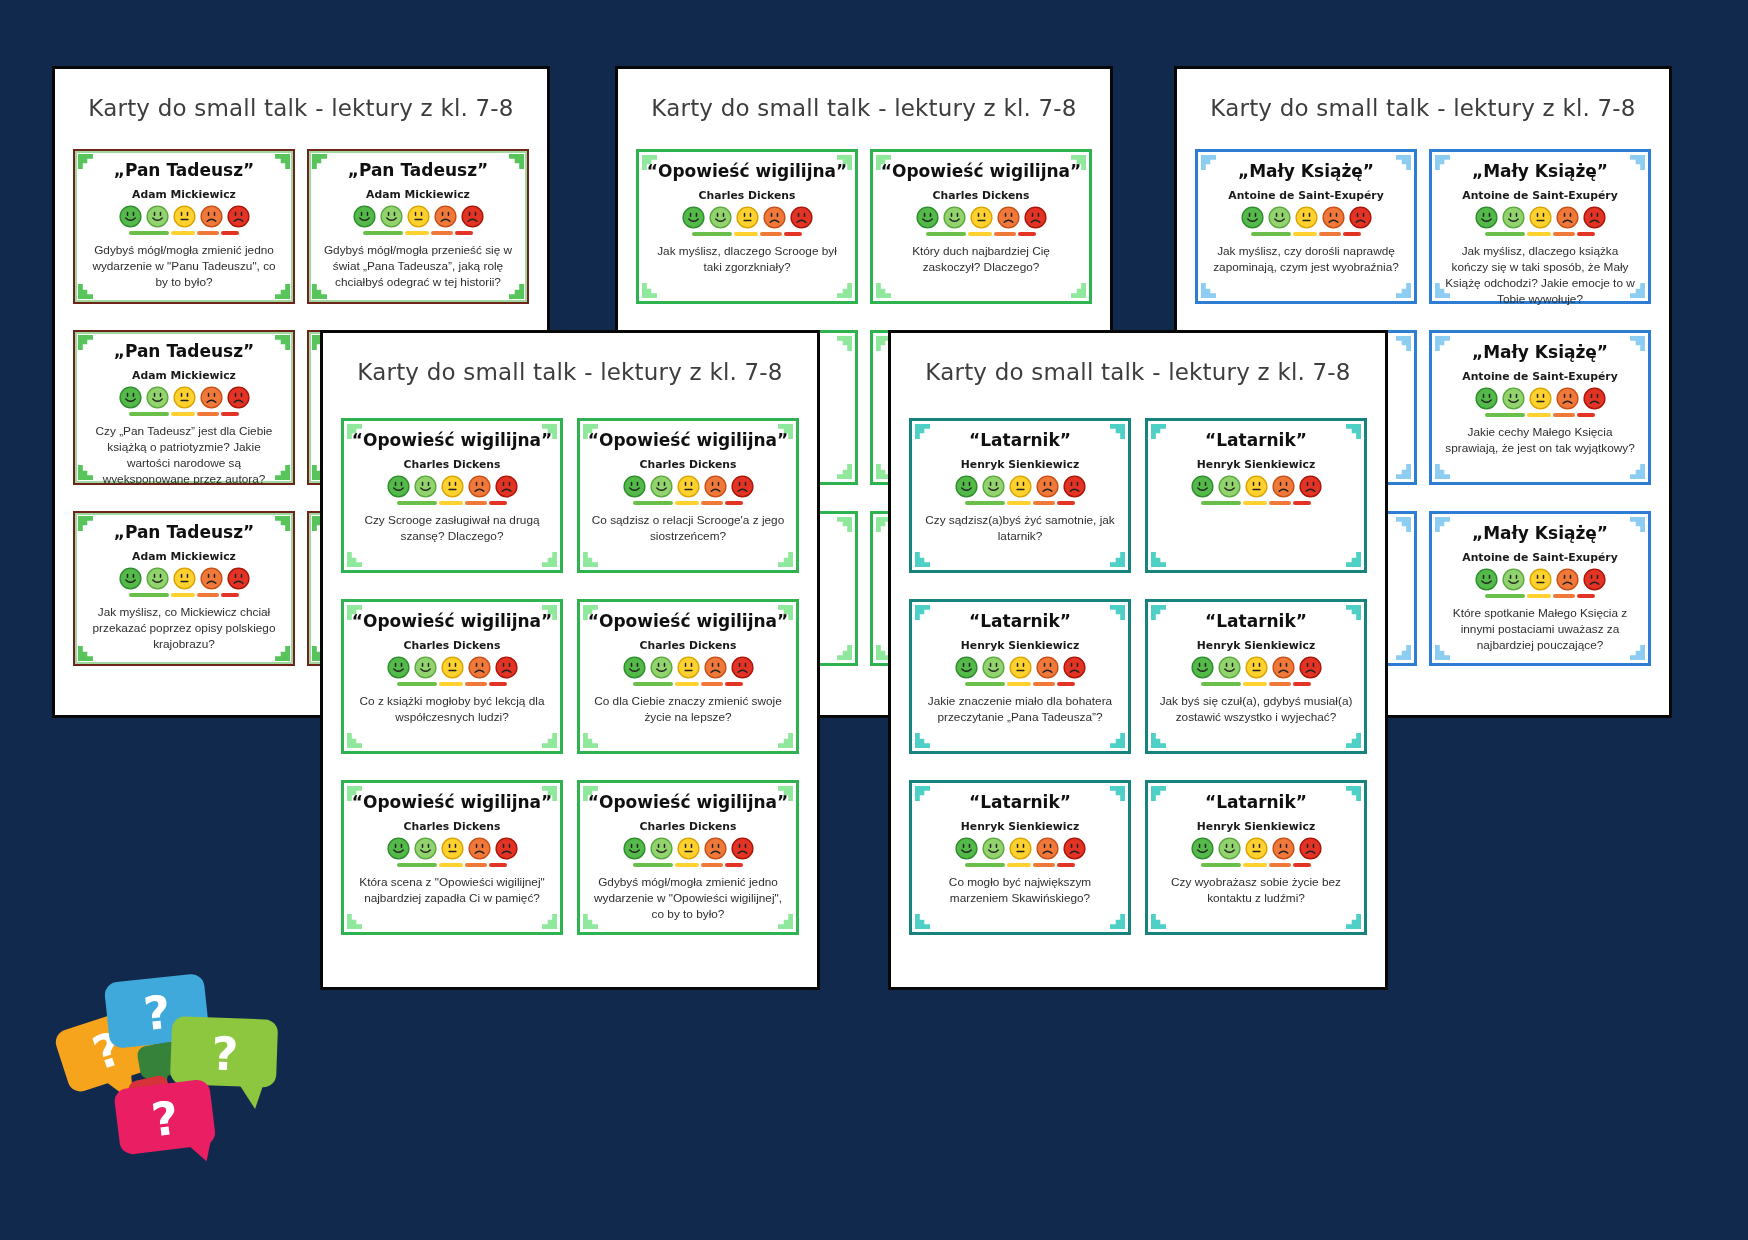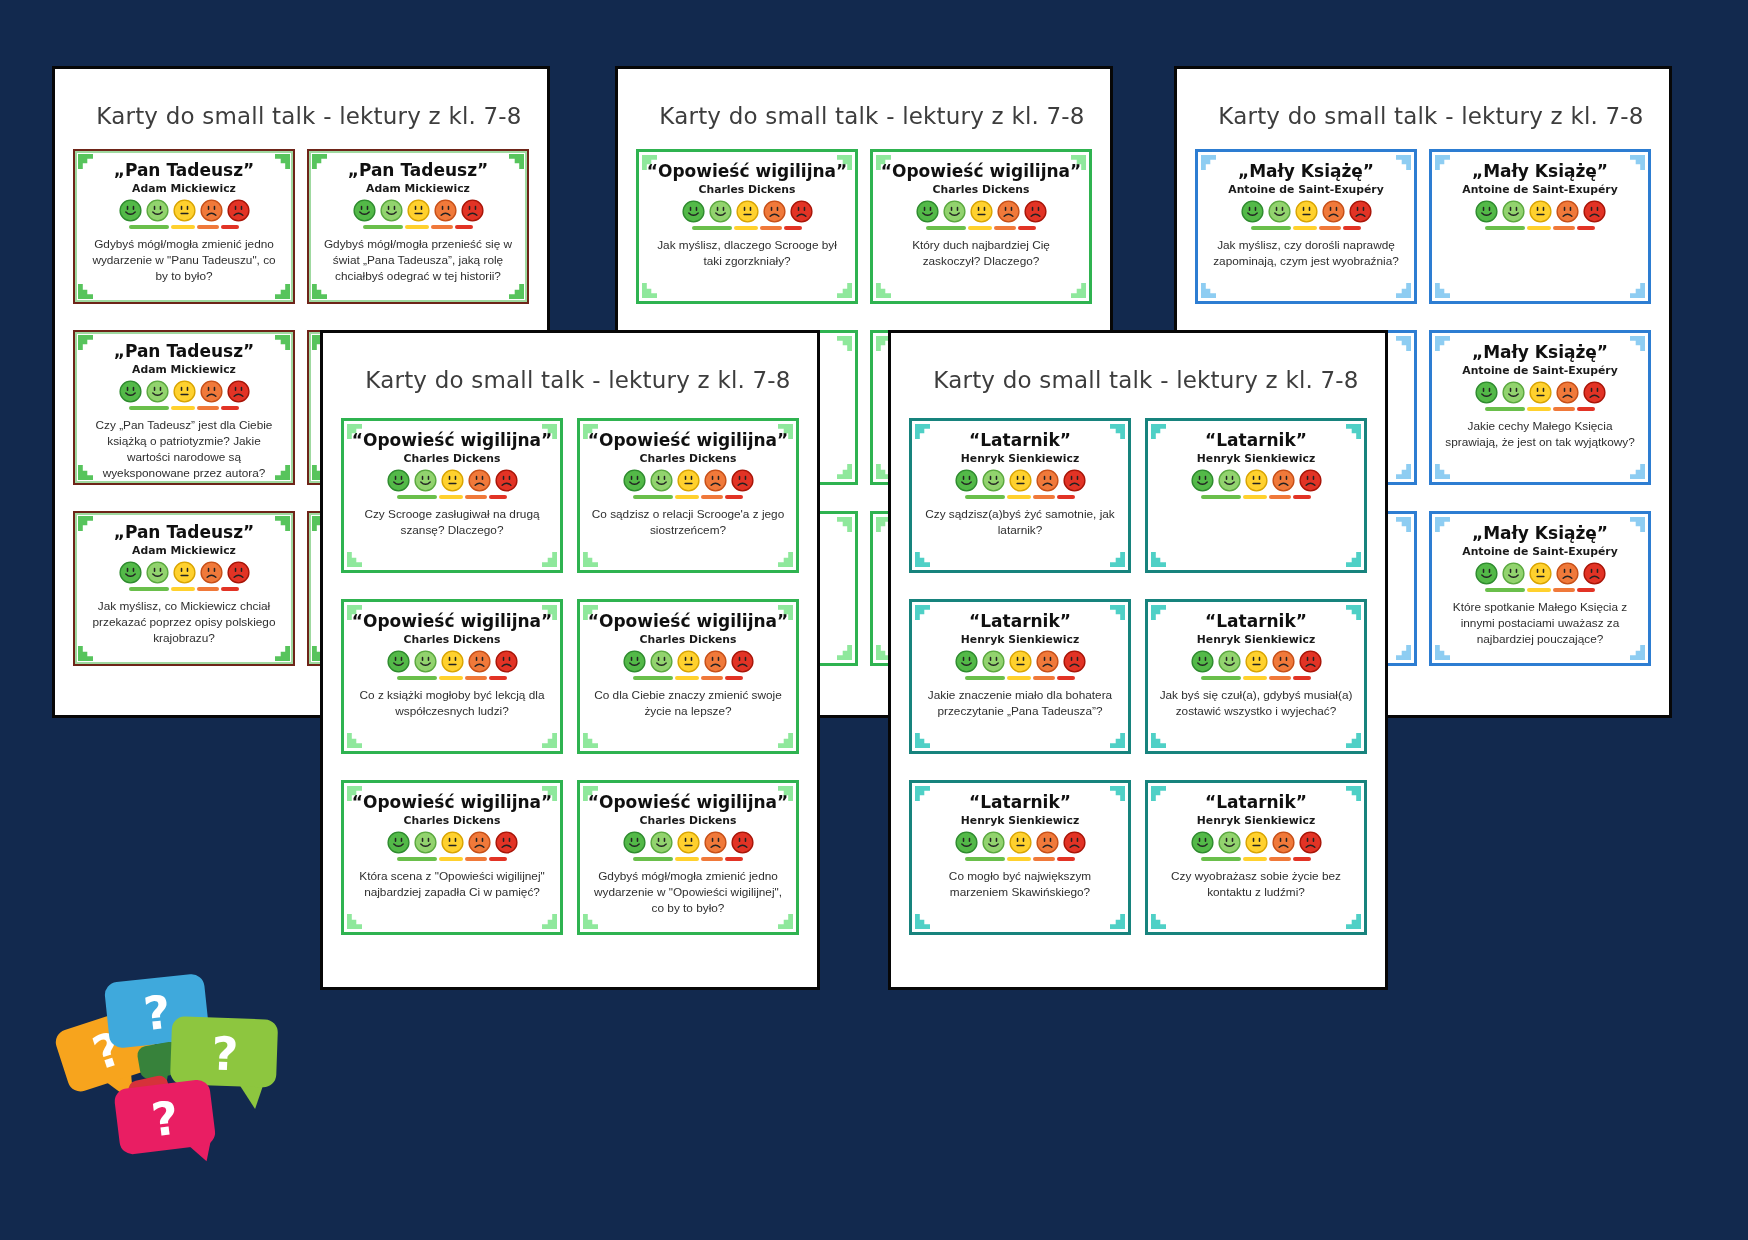--- a/index.html
+++ b/index.html
@@ -11,21 +11,21 @@
   .page{
     position:absolute;background:#ffffff;border:3px solid #070707;
     box-sizing:border-box;
   }
   .page-a{left:52px;top:66px;width:498px;height:652px;z-index:1;}
   .page-b{left:615px;top:66px;width:498px;height:652px;z-index:1;}
   .page-c{left:1174px;top:66px;width:498px;height:652px;z-index:1;}
   .page-d{left:320px;top:330px;width:500px;height:660px;z-index:2;}
   .page-e{left:888px;top:330px;width:500px;height:660px;z-index:2;}
   .page-title{
-    position:absolute;top:26px;left:0;width:100%;margin:8px;
+    position:absolute;top:26px;left:0;width:100%;margin:0;
     text-align:center;font-size:23px;font-weight:400;color:#3d3d3d;
     letter-spacing:.2px;
   }
   .cards{
     position:absolute;left:18px;right:18px;top:80px;
     display:grid;grid-template-columns:repeat(2,222px);
     row-gap:26px;justify-content:space-between;
   }
   .page-d .cards,.page-e .cards{top:85px;}
   .card{
@@ -39,21 +39,21 @@
     clip-path:polygon(0 0,100% 0,100% 32%,62% 32%,62% 62%,32% 62%,32% 100%,0 100%);
   }
   .corner.tl{top:3px;left:3px;}
   .corner.tr{top:3px;right:3px;transform:scaleX(-1);}
   .corner.bl{bottom:3px;left:3px;transform:scaleY(-1);}
   .corner.br{bottom:3px;right:3px;transform:scale(-1,-1);}
   .card-title{
     margin-top:9px;font-size:17px;line-height:20px;font-weight:bold;color:#101010;
   }
   .card-author{
-    margin-top:2px;font-size:10.8px;line-height:13px;font-weight:bold;color:#1a1a1a;
+    margin-top:8px;font-size:10.8px;line-height:13px;font-weight:bold;color:#1a1a1a;
   }
   .emoji-row{
     margin-top:4px;height:23px;display:flex;justify-content:center;gap:4px;align-items:center;
   }
   .scale-bar{
     margin-top:3px;height:4px;display:flex;justify-content:center;align-items:center;
   }
   .scale-bar i{
     display:inline-block;height:4px;border-radius:2px;margin:0 1px;
   }
@@ -444,20 +444,21 @@
             <path d="M10 8.8 L10 12 M17 8.8 L17 12" stroke="#222" stroke-width="1.8" stroke-linecap="round"></path>
             <path d="M8.4 19 Q13.5 14.2 18.6 19" fill="none" stroke="#222" stroke-width="1.7" stroke-linecap="round"></path>
           </svg>
         </div>
         <div class="scale-bar">
           <i style="background: rgb(106, 191, 75); width: 40px;"></i>
           <i style="background: rgb(255, 209, 46); width: 24px;"></i>
           <i style="background: rgb(240, 121, 58); width: 22px;"></i>
           <i style="background: rgb(226, 51, 37); width: 18px;"></i>
         </div>
+        <div class="card-question">Jak myślisz, dlaczego książka kończy się w taki sposób, że Mały Książę odchodzi? Jakie emocje to w Tobie wywołuje?</div>
       </div>
       <div class="card">
         <i class="corner tl"></i>
         <i class="corner tr"></i>
         <i class="corner bl"></i>
         <i class="corner br"></i>
       </div>
       <div class="card">
         <i class="corner tl"></i>
         <i class="corner tr"></i>

